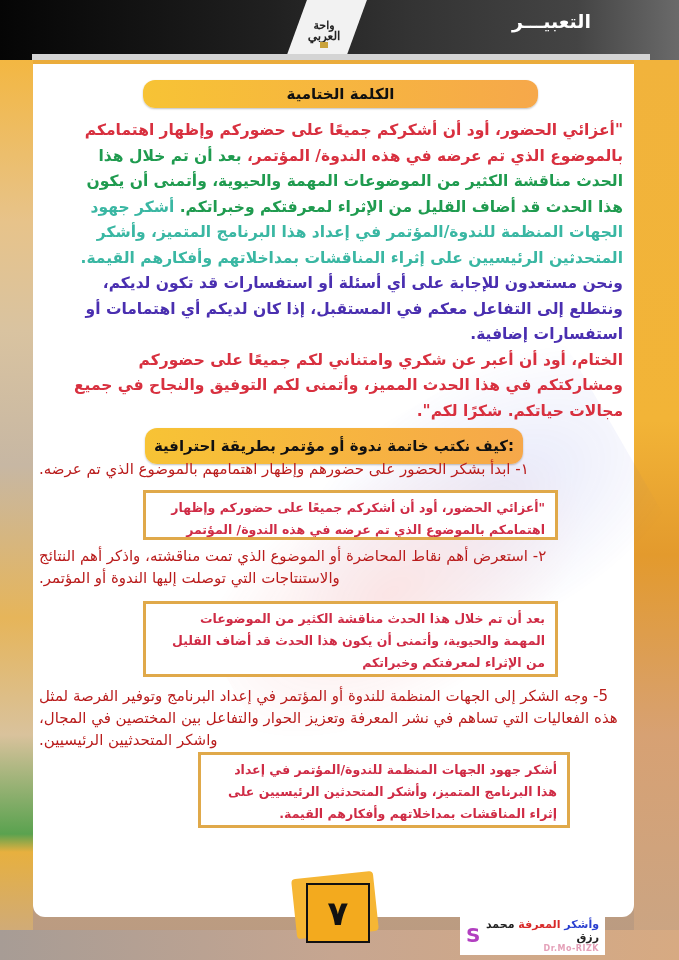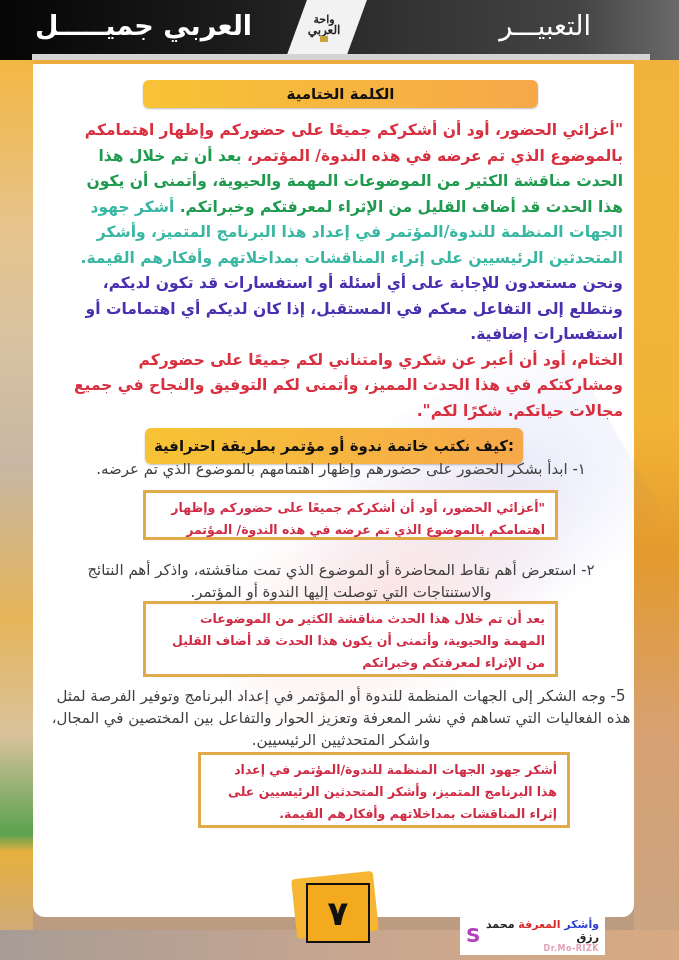--- a/index.html
+++ b/index.html
@@ -26,29 +26,29 @@
     .header {
       position: absolute; left: 0; top: 0; width: 679px; height: 60px;
       background: linear-gradient(90deg, #050505 0%, #202020 40%, #333 60%, #444 85%, #6a6a6a 100%);
       overflow: hidden;
     }
     .header .slash {
       position: absolute; left: 296px; top: -5px; width: 60px; height: 70px;
       background: #f2f2f2; transform: skewX(-20deg);
     }
     .header .logo {
-      position: absolute; left: 311px; top: 10px; width: 26px; height: 36px;
+      position: absolute; left: 311px; top: 16px; width: 26px; height: 36px;
       display: flex; flex-direction: column; align-items: center; justify-content: center;
       color: #222; font-family: "DejaVu Serif", serif; font-weight: bold; font-size: 11px; line-height: 10px;
       text-align: center;
     }
     .header .logo .sq { width: 8px; height: 6px; background: #caa33c; margin-top: 1px; }
     .header .title-right {
       position: absolute; right: 88px; top: 10px;
-      color: #fff; font-weight: normal; font-size: 27px; letter-spacing: 1px;
+      color: #fff; font-weight: bold; font-size: 19px; letter-spacing: 1px;
       font-family: "DejaVu Sans", sans-serif;
     }
     .header .title-left {
       position: absolute; left: 35px; top: 10px;
       color: #fff; font-weight: bold; font-size: 27px;
       font-family: "DejaVu Sans", sans-serif;
     }
     .header .strip {
       position: absolute; left: 32px; bottom: 0; width: 618px; height: 6px; background: #d4d4d4;
     }
@@ -60,21 +60,21 @@
     }
     .watermark {
       position: absolute; left: 200px; top: 420px; width: 460px; height: 300px;
       opacity: 0.12; pointer-events: none;
       background: radial-gradient(ellipse at 40% 50%, #e03030 0%, transparent 55%),
                   radial-gradient(ellipse at 70% 40%, #3040d0 0%, transparent 50%);
       transform: rotate(-30deg);
     }
 
     .pill {
-      position: absolute; height: 28px; border-radius: 6px;
+      position: absolute; height: 28px; border-radius: 12px;
       background: linear-gradient(90deg, #f7c335 0%, #f6a84a 100%);
       box-shadow: 0 1px 2px rgba(0,0,0,0.25);
       display: flex; align-items: center; justify-content: center;
       font-weight: bold; color: #111; font-size: 15px;
       font-family: "DejaVu Sans", sans-serif;
     }
     .pill-1 { left: 143px; top: 80px; width: 395px; }
     .pill-2 { left: 145px; top: 428px; width: 378px; height: 36px; }
 
     .para {
@@ -82,23 +82,23 @@
       direction: rtl; text-align: right;
       font-weight: bold; font-size: 15.5px; line-height: 25.5px;
       font-family: "DejaVu Sans", sans-serif;
     }
     .c-red { color: #d8303f; }
     .c-green { color: #1f9b4f; }
     .c-teal { color: #3ab7a3; }
     .c-purple { color: #4a2fb0; }
 
     .step {
-      position: absolute; right: 48px; width: 580px;
-      direction: rtl; text-align: center;
-      color: #404040; font-size: 15px; line-height: 22px;
+      position: absolute; right: 60px; width: 580px;
+      direction: rtl; text-align: left;
+      color: #b91c1c; font-size: 15px; line-height: 22px;
       font-family: "DejaVu Sans", sans-serif;
     }
 
     .quote-box {
       position: absolute; border: 3px solid #e0a94a;
       background: #fff;
       direction: rtl; text-align: right;
       color: #cf2b45; font-weight: bold; font-size: 12.5px; line-height: 22px;
       padding: 4px 10px;
       font-family: "DejaVu Sans", sans-serif;
@@ -142,40 +142,39 @@
 <div class="bg-right"></div>
 <div class="bg-bottom"></div>
 
 <div class="header">
   <div class="slash"></div>
   <div class="logo">
     <span>واحة</span>
     <span style="font-size:12px;">العربي</span>
     <div class="sq"></div>
   </div>
-  <div class="title-left">العربي جميـــــل</div>
   <div class="title-right">التعبيـــر</div>
   <div class="strip"></div>
 </div>
 
 <div class="card"></div>
 <div class="watermark"></div>
 
 <div class="pill pill-1">الكلمة الختامية</div>
 
 <div class="para" style="top:118px;">
   <span class="c-red">"أعزائي الحضور، أود أن أشكركم جميعًا على حضوركم وإظهار اهتمامكم بالموضوع الذي تم عرضه في هذه الندوة/ المؤتمر، </span><span class="c-green">بعد أن تم خلال هذا الحدث مناقشة الكثير من الموضوعات المهمة والحيوية، وأتمنى أن يكون هذا الحدث قد أضاف القليل من الإثراء لمعرفتكم وخبراتكم. </span><span class="c-teal">أشكر جهود الجهات المنظمة للندوة/المؤتمر في إعداد هذا البرنامج المتميز، وأشكر المتحدثين الرئيسيين على إثراء المناقشات بمداخلاتهم وأفكارهم القيمة. </span><span class="c-purple">ونحن مستعدون للإجابة على أي أسئلة أو استفسارات قد تكون لديكم، ونتطلع إلى التفاعل معكم في المستقبل، إذا كان لديكم أي اهتمامات أو استفسارات إضافية.</span><br><span class="c-red">الختام، أود أن أعبر عن شكري وامتناني لكم جميعًا على حضوركم ومشاركتكم في هذا الحدث المميز، وأتمنى لكم التوفيق والنجاح في جميع مجالات حياتكم. شكرًا لكم".</span>
 </div>
 
 <div class="pill pill-2">كيف نكتب خاتمة ندوة أو مؤتمر بطريقة احترافية:</div>
 
 <div class="step" style="top:458px;">١- ابدأ بشكر الحضور على حضورهم وإظهار اهتمامهم بالموضوع الذي تم عرضه.</div>
 <div class="quote-box qb-1">"أعزائي الحضور، أود أن أشكركم جميعًا على حضوركم وإظهار اهتمامكم بالموضوع الذي تم عرضه في هذه الندوة/ المؤتمر</div>
 
-<div class="step" style="top:545px;margin-top:14px;">٢- استعرض أهم نقاط المحاضرة أو الموضوع الذي تمت مناقشته، واذكر أهم النتائج والاستنتاجات التي توصلت إليها الندوة أو المؤتمر.</div>
+<div class="step" style="top:545px;">٢- استعرض أهم نقاط المحاضرة أو الموضوع الذي تمت مناقشته، واذكر أهم النتائج والاستنتاجات التي توصلت إليها الندوة أو المؤتمر.</div>
 <div class="quote-box qb-2">بعد أن تم خلال هذا الحدث مناقشة الكثير من الموضوعات المهمة والحيوية، وأتمنى أن يكون هذا الحدث قد أضاف القليل من الإثراء لمعرفتكم وخبراتكم</div>
 
 <div class="step" style="top:685px;">5- وجه الشكر إلى الجهات المنظمة للندوة أو المؤتمر في إعداد البرنامج وتوفير الفرصة لمثل هذه الفعاليات التي تساهم في نشر المعرفة وتعزيز الحوار والتفاعل بين المختصين في المجال، واشكر المتحدثيين الرئيسيين.</div>
 <div class="quote-box qb-3">أشكر جهود الجهات المنظمة للندوة/المؤتمر في إعداد هذا البرنامج المتميز، وأشكر المتحدثين الرئيسيين على إثراء المناقشات بمداخلاتهم وأفكارهم القيمة.</div>
 
 <div class="page-num-splash"></div>
 <div class="page-num">٧</div>
 
 <div class="site-logo">
   <span class="mark">S</span>

